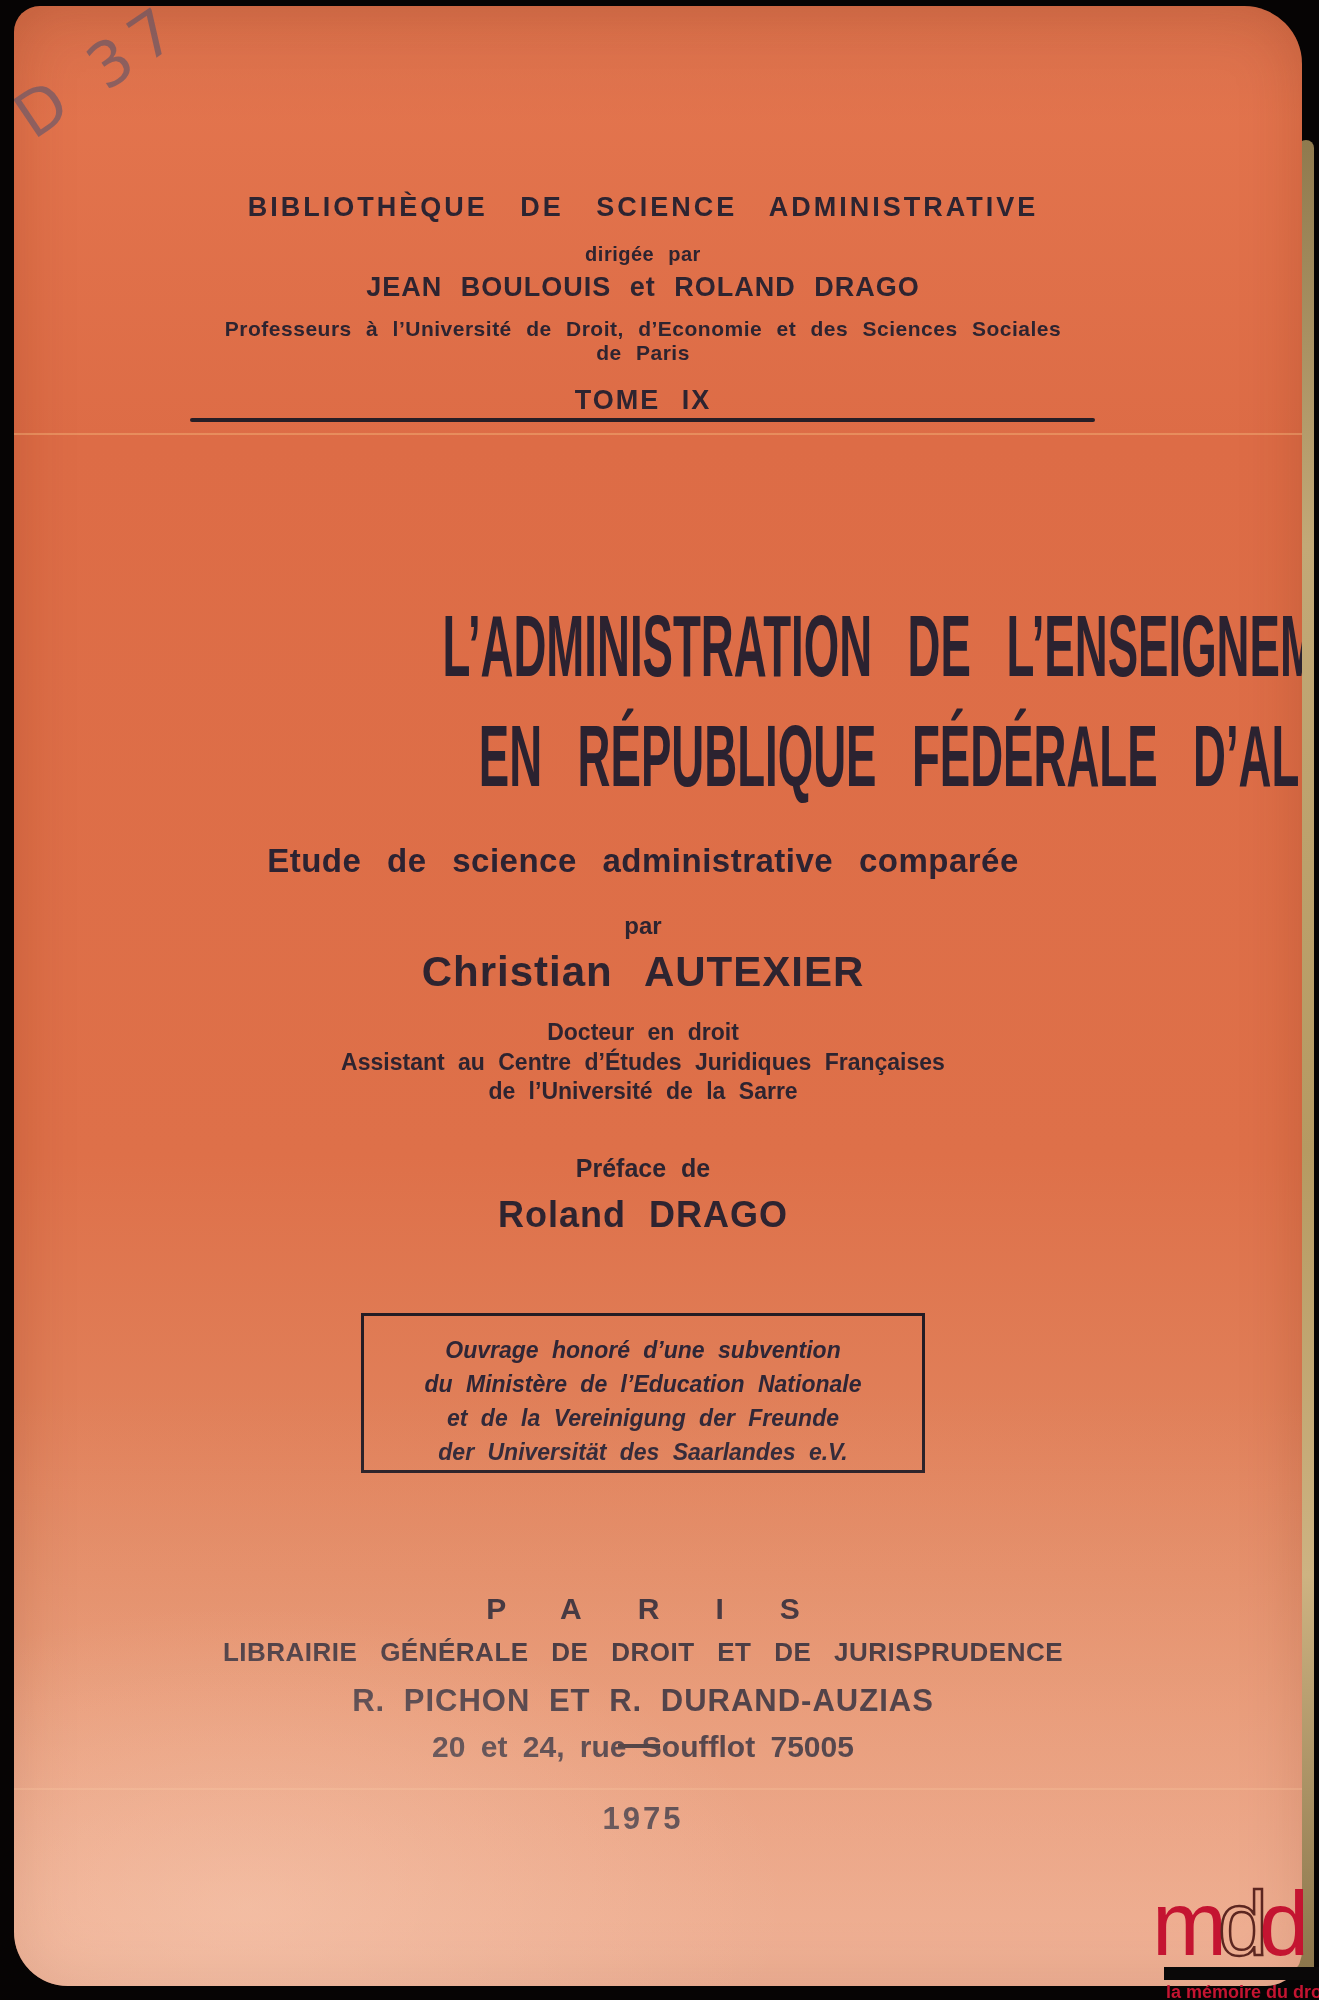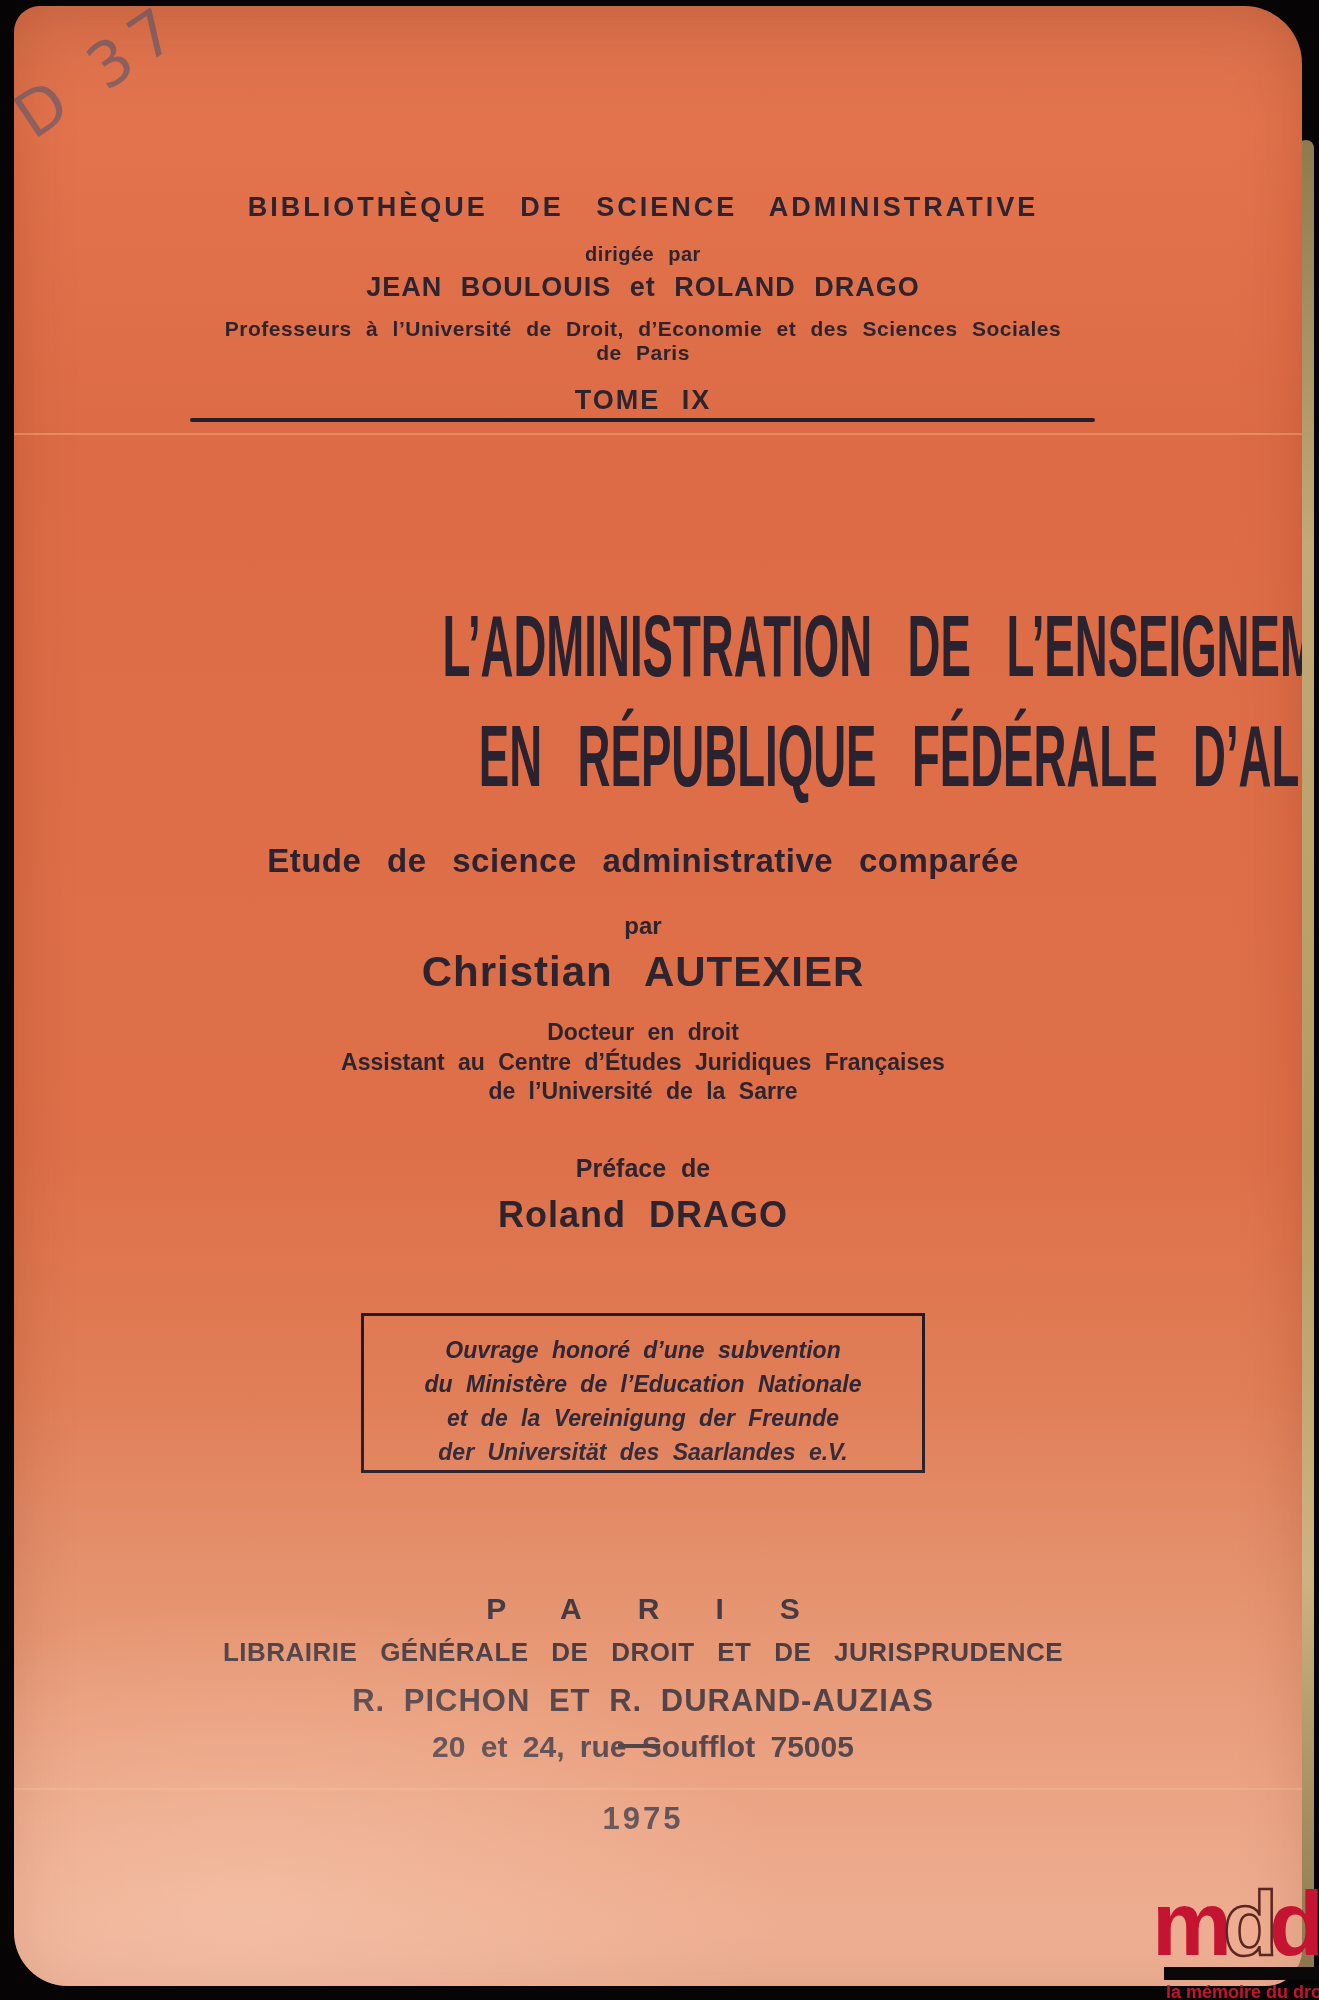--- a/index.html
+++ b/index.html
@@ -102,21 +102,21 @@
   .year    { font-size:31px; font-weight:bold; letter-spacing:3px; margin-top:37px; }
 
   .soufflot-underline {
     position:absolute; left:604px; top:1738px;
     width:42px; height:4px; background:#241c24;
   }
 
   
   .mdd-logo { position:absolute; left:1152px; top:1884px; width:167px; z-index:5; }
   .mdd-letters {
-    font-size:90px; font-weight:bold; line-height:80px;
+    font-size:90px; font-weight:normal; line-height:80px;
     letter-spacing:-9px; white-space:nowrap;
   }
   .mdd-letters .solid   { color:#c41431; }
   .mdd-letters .outline { color:transparent; -webkit-text-stroke:2.5px #5c2620; }
   .mdd-bar { width:170px; height:13px; background:#0a0808; margin:3px 0 2px 12px; }
   .mdd-tagline {
     margin-left:14px; font-size:18px; font-weight:bold;
     color:#c41431; white-space:nowrap;
   }
 </style>

